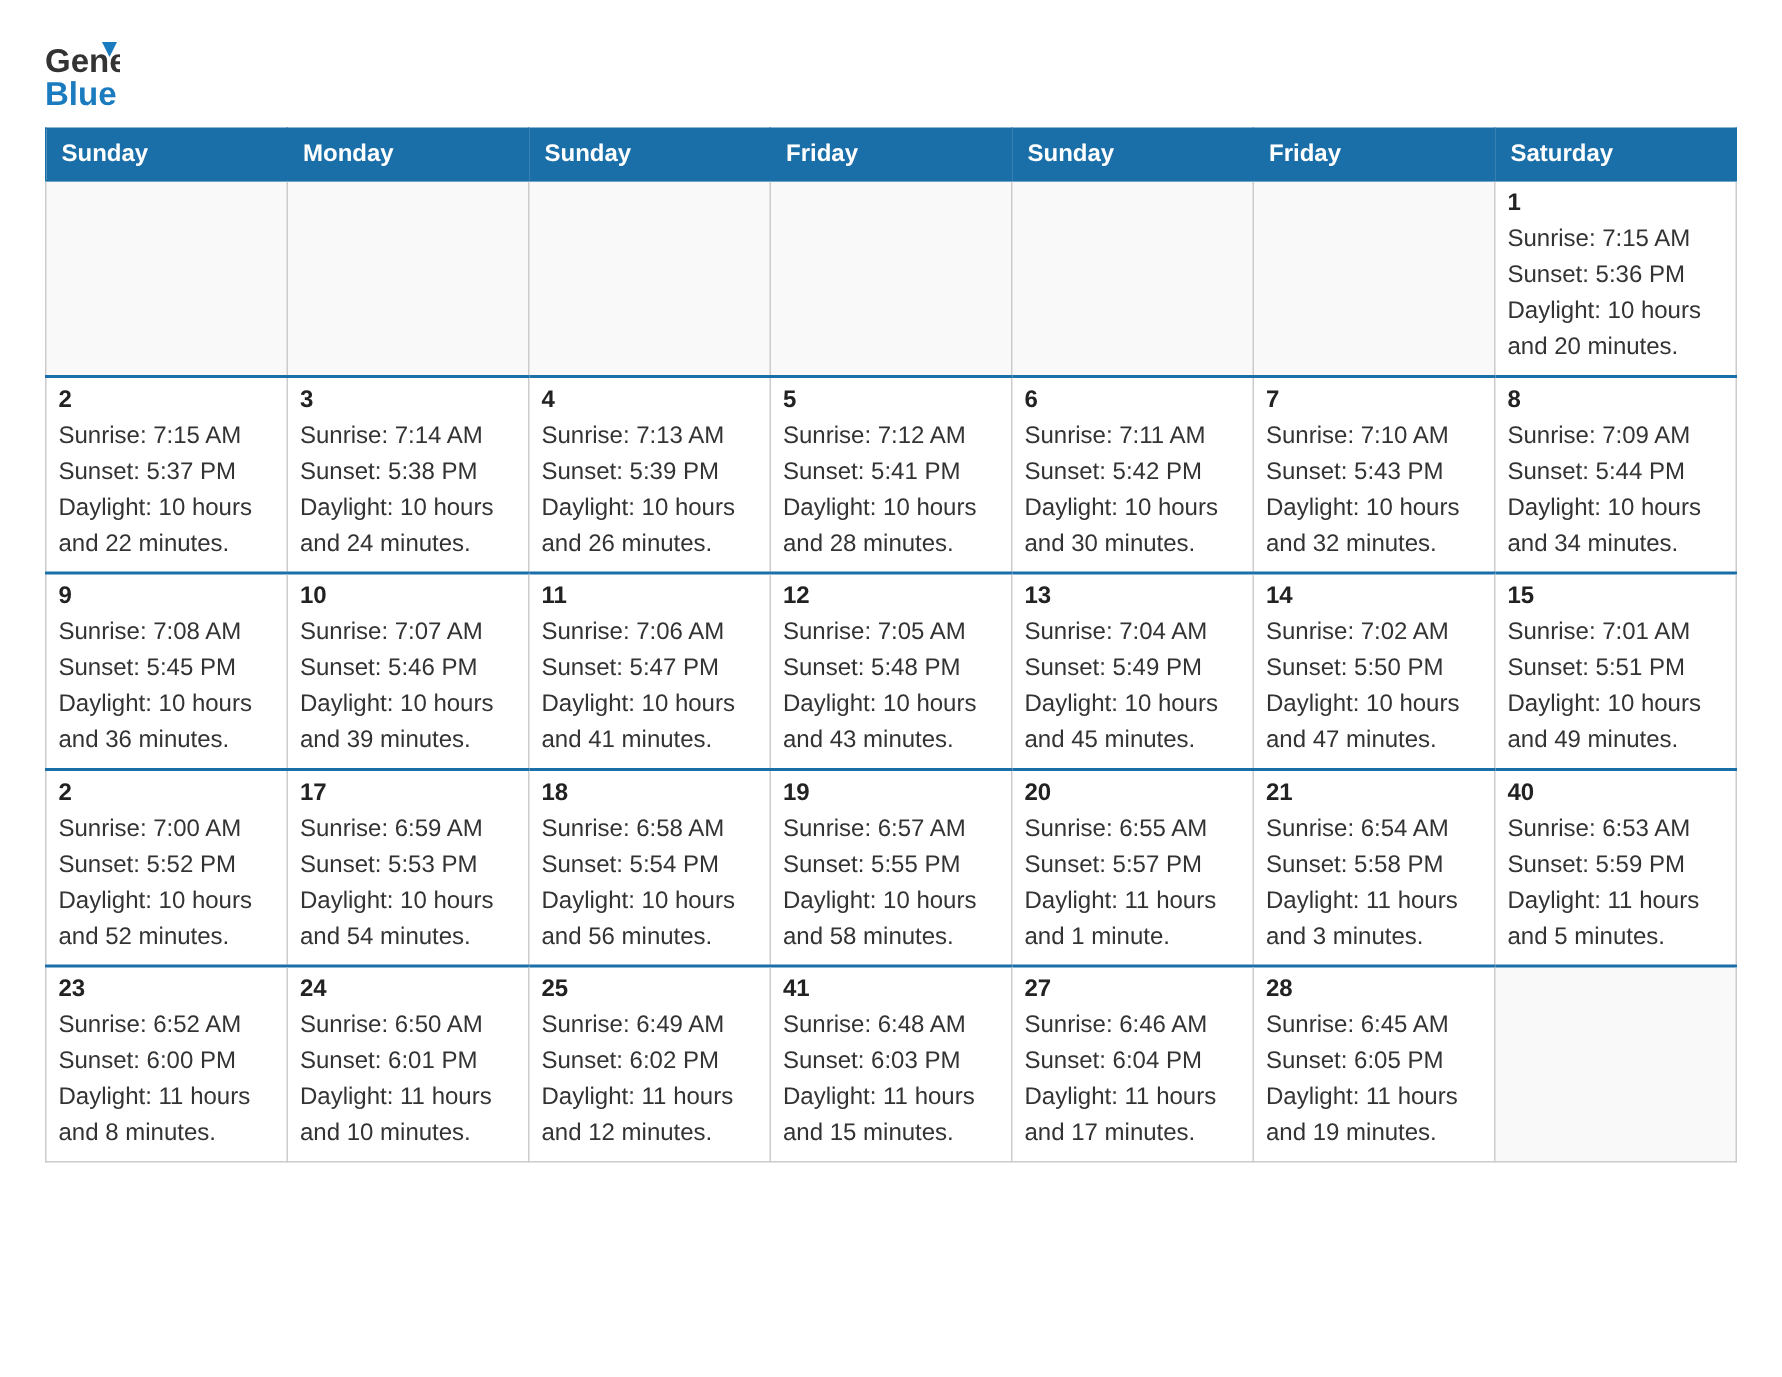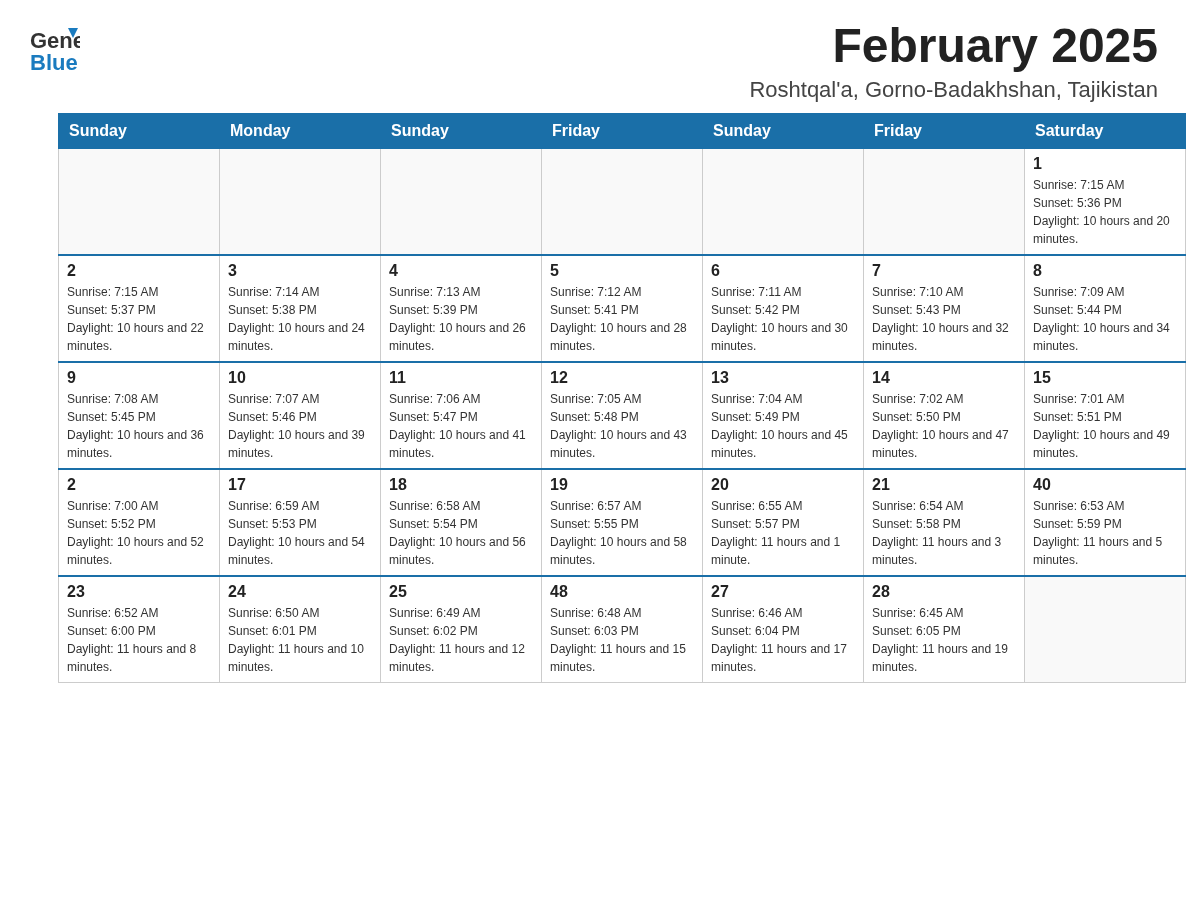--- a/index.html
+++ b/index.html
@@ -33,21 +33,20 @@
     .title-block h2 {
       font-size: 22px;
       font-weight: normal;
       color: #444;
       margin-top: 4px;
     }
     .calendar {
       width: 100%;
       border-collapse: collapse;
       margin-top: 10px;
-      margin-left: 28px;
     }
     .calendar thead tr th {
       background-color: #1a6fa8;
       color: #fff;
       font-size: 16px;
       font-weight: bold;
       padding: 8px 10px;
       text-align: left;
       border: 1px solid #1a6fa8;
     }
@@ -65,45 +64,41 @@
       background: #f9f9f9;
     }
     .day-number {
       font-size: 16px;
       font-weight: bold;
       color: #222;
       display: block;
       margin-bottom: 3px;
     }
     .day-info {
-      font-size: 12px;
+      font-size: 16px;
       color: #333;
       line-height: 1.5;
     }
     .row-divider td {
       border-top: 2px solid #1a6fa8 !important;
     }
     .logo-svg {
       margin-right: 2px;
     }
   </style>
 </head>
 <body>
 
 <div class="header">
   <div class="logo">
     <svg width="50" height="55" viewBox="0 0 50 55" class="logo-svg">
       <text x="0" y="28" font-size="22" font-weight="bold" fill="#333" font-family="Arial">General</text>
       <text x="0" y="50" font-size="22" font-weight="bold" fill="#1a7bbf" font-family="Arial">Blue</text>
       <polygon points="38,8 48,8 43,18" fill="#1a7bbf"></polygon>
     </svg>
-  </div>
-  <div class="title-block">
-    <h1>February 2025</h1>
-    <h2>Roshtqal'a, Gorno-Badakhshan, Tajikistan</h2>
   </div>
 </div>
 
 <table class="calendar">
   <thead>
     <tr>
       <th>Sunday</th>
       <th>Monday</th>
       <th>Sunday</th>
       <th>Friday</th>
@@ -222,21 +217,21 @@
         </td>
         <td>
           <span class="day-number">24</span>
           <div class="day-info">Sunrise: 6:50 AM<br>Sunset: 6:01 PM<br>Daylight: 11 hours and 10 minutes.</div>
         </td>
         <td>
           <span class="day-number">25</span>
           <div class="day-info">Sunrise: 6:49 AM<br>Sunset: 6:02 PM<br>Daylight: 11 hours and 12 minutes.</div>
         </td>
         <td>
-          <span class="day-number">48</span>
+          <span class="day-number">41</span>
           <div class="day-info">Sunrise: 6:48 AM<br>Sunset: 6:03 PM<br>Daylight: 11 hours and 15 minutes.</div>
         </td>
         <td>
           <span class="day-number">27</span>
           <div class="day-info">Sunrise: 6:46 AM<br>Sunset: 6:04 PM<br>Daylight: 11 hours and 17 minutes.</div>
         </td>
         <td>
           <span class="day-number">28</span>
           <div class="day-info">Sunrise: 6:45 AM<br>Sunset: 6:05 PM<br>Daylight: 11 hours and 19 minutes.</div>
         </td>

